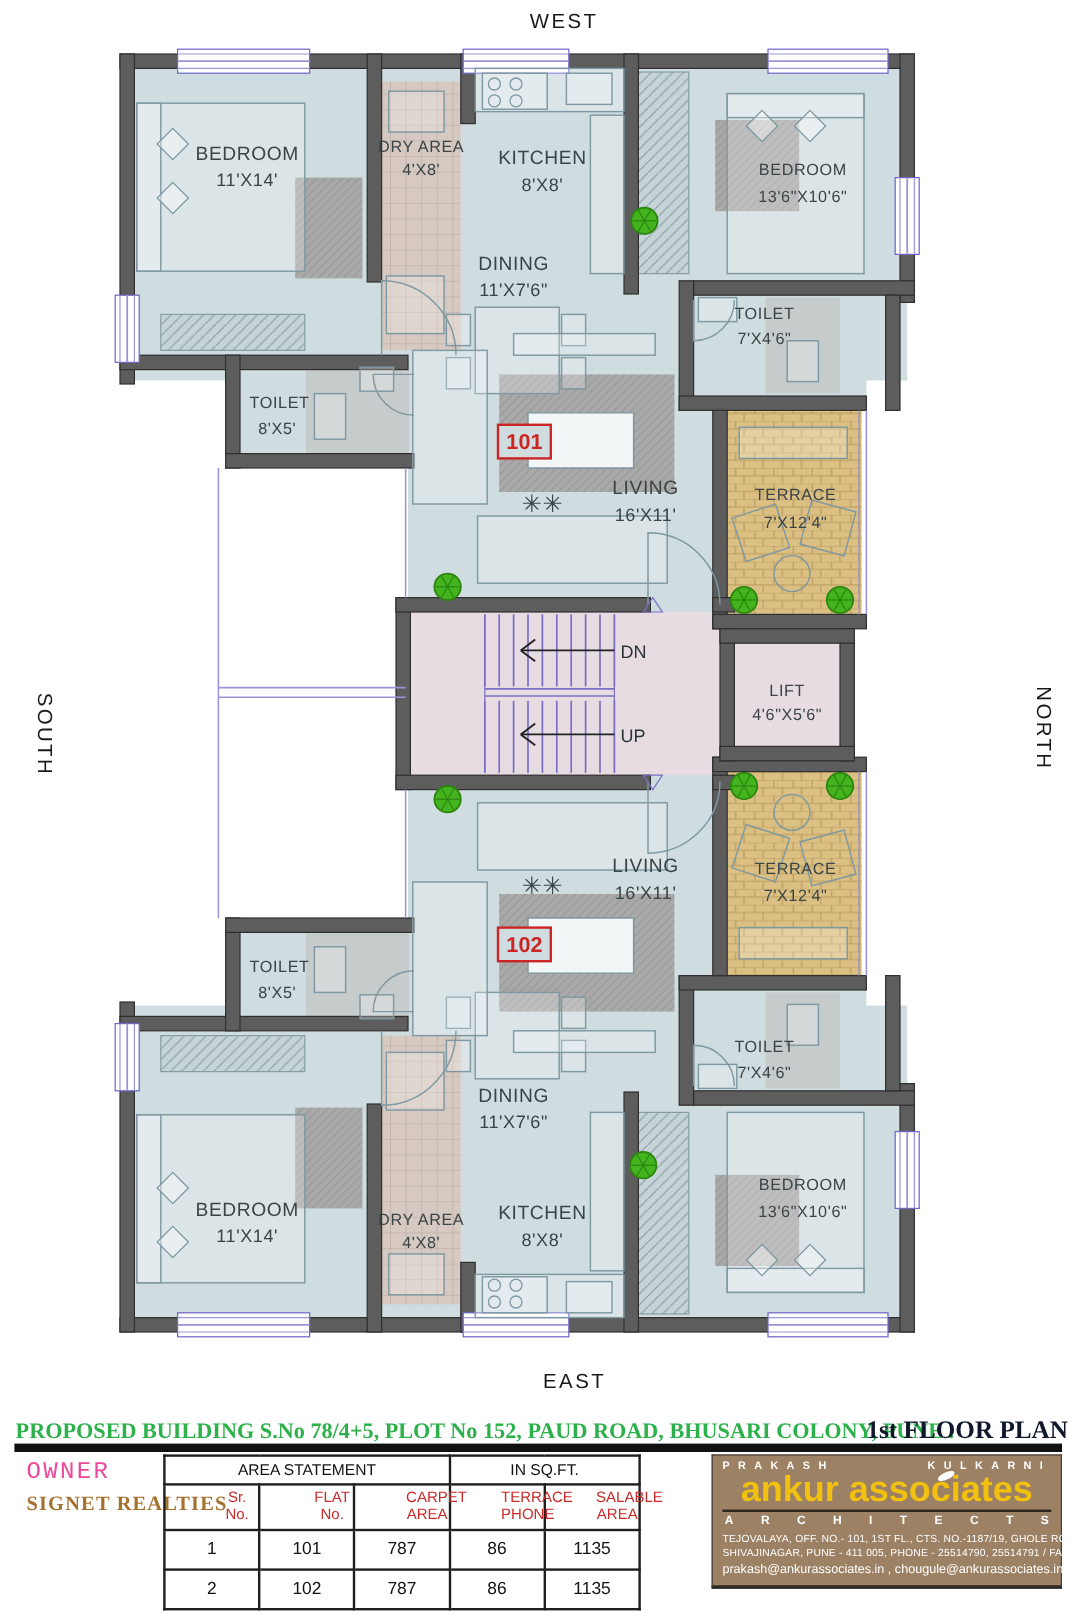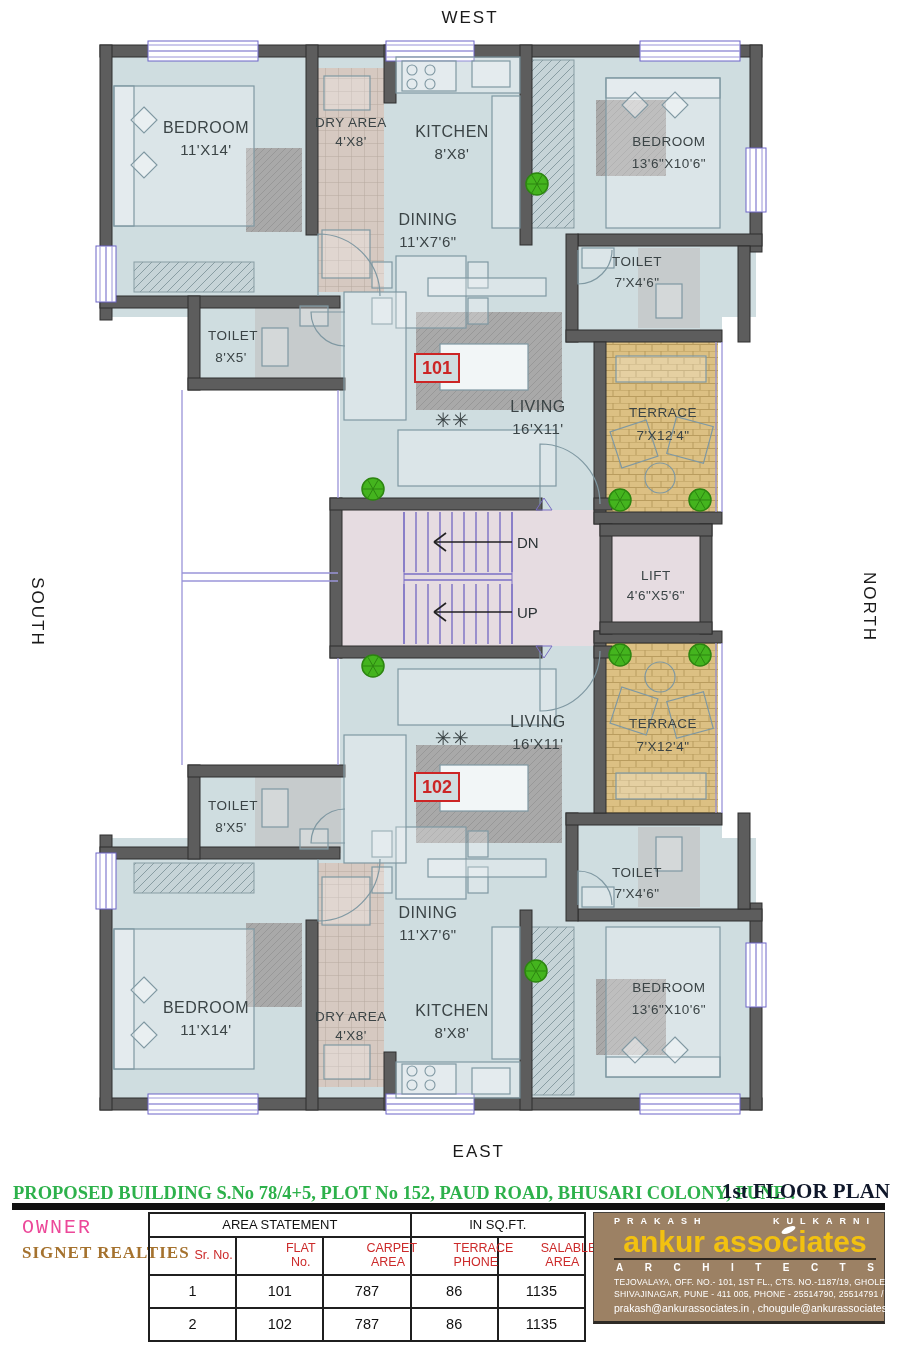--- a/index.html
+++ b/index.html
@@ -19,30 +19,30 @@
   
   .gtitle{position:absolute;left:13px;top:1183px;font-family:"Liberation Serif",serif;
           font-weight:bold;font-size:18.5px;color:#2db14b;white-space:nowrap;text-align:right;}
   .rtitle{position:absolute;left:722px;top:1179px;font-family:"Liberation Serif",serif;
           font-weight:bold;font-size:21px;color:#0f172a;white-space:nowrap;}
   .bar{position:absolute;left:12px;top:1203px;width:873px;height:7px;background:#111;}
   .owner1{position:absolute;left:22px;top:1216px;font-family:Liberation Mono, monospace;
           font-size:20px;color:#ec4899;letter-spacing:2px;}
   .owner2{position:absolute;left:22px;top:1243px;font-family:"Liberation Serif",serif;
           font-size:17px;font-weight:bold;color:#a5722e;letter-spacing:1px;}
-  .stable{position:absolute;left:148px;top:1212px;width:438px;border-collapse:collapse;
+  .stable{position:absolute;left:136px;top:1212px;width:398px;border-collapse:collapse;
           table-layout:fixed;}
   .stable td{border:2px solid #1f1f1f;text-align:center;padding:0;line-height:1.1;
              font-size:13px;color:#111;}
   .stable .hdr{font-size:13px;height:22px;}
   .stable .red{color:#cc2a2a;font-size:12.5px;height:36px;padding-left:42px;}
   .stable .val{font-size:14.5px;height:31px;}
   .arch{position:absolute;left:593px;top:1212px;width:292px;height:112px;
         background:#9c8164;border:1px solid #45403a;border-bottom:3px solid #2e2a26;
-        box-sizing:border-box;padding:3px 8px 0 20px;color:#fff;}
+        box-sizing:border-box;padding:3px 8px 0 8px;color:#fff;}
   .archname{display:flex;justify-content:space-between;font-size:9px;font-weight:bold;}
   .archname span{letter-spacing:7px;}
   .brand{position:relative;font-size:30px;font-weight:bold;color:#f2c110;line-height:32px;
          letter-spacing:0;text-align:center;border-bottom:2px solid #2e261e;white-space:nowrap;}
   .iaccent{position:absolute;right:80px;top:1px;width:15px;height:6px;background:#fff;
            border-radius:50%;transform:rotate(-24deg);}
   .archsub{display:flex;justify-content:space-between;font-size:10px;font-weight:bold;
            padding:2px 2px 3px 2px;}
   .addr{font-size:8.6px;letter-spacing:.2px;line-height:1.45;white-space:nowrap;}
   .mail{font-size:10.5px;line-height:1.4;white-space:nowrap;}

